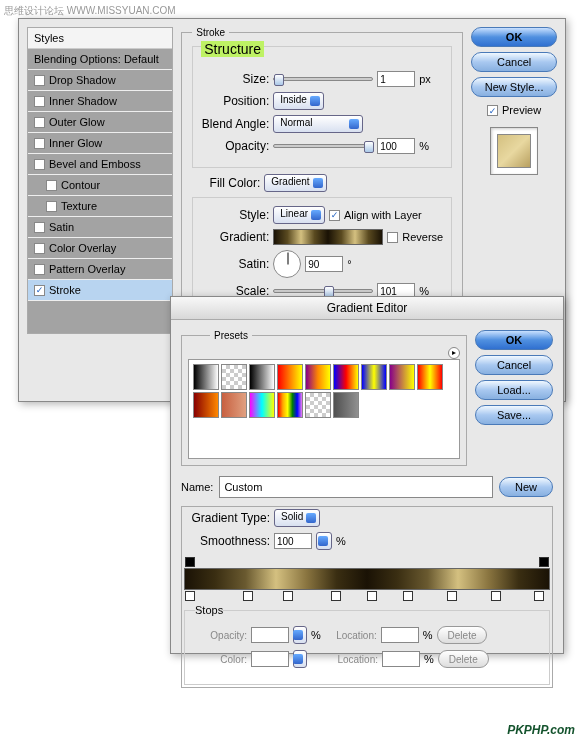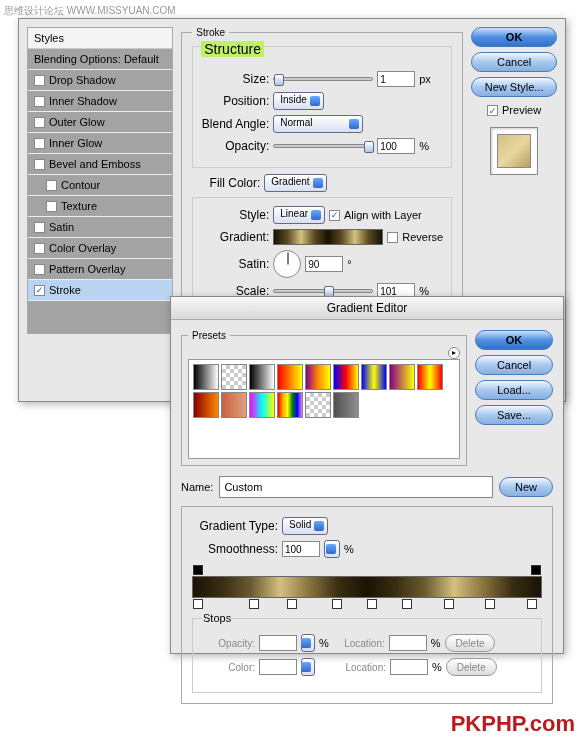--- a/index.html
+++ b/index.html
@@ -1,18 +1,18 @@
 <!DOCTYPE html>
 <html><head>
 <meta charset="utf-8">
 <style>
 * { box-sizing: border-box; margin: 0; padding: 0; font-family: "Lucida Grande", Arial, sans-serif; font-size: 11px; }
 body { background: #fff; width: 583px; height: 741px; position: relative; }
 .watermark { position: absolute; top: 4px; left: 4px; color: #999; font-size: 10px; }
-.pkphp { position: absolute; bottom: 4px; right: 8px; color: #b91c1c; font-weight: bold; font-size: 22px; }
+.pkphp { position: absolute; bottom: 4px; right: 8px; color: #14532d; font-weight: bold; font-style: italic; font-size: 12px; }
 .dialog { position: absolute; background: #e8e8e8; border: 1px solid #888; box-shadow: 2px 2px 8px rgba(0,0,0,0.3); }
 .dialog-title { text-align: center; background: linear-gradient(#f8f8f8,#d8d8d8); padding: 4px; border-bottom: 1px solid #aaa; font-size: 12px; }
 .layer-style { top: 18px; left: 18px; width: 548px; height: 384px; }
 .ls-body { display: flex; padding: 8px; gap: 8px; }
 .styles-col { width: 160px; background: #a3a3a3; border: 1px solid #aaa; }
 .styles-hdr { padding: 4px 6px; border-bottom: 1px solid #ccc; background: #f4f4f4; }
 .style-row { padding: 4px 6px; border-bottom: 1px solid #eee; display: flex; align-items: center; gap: 4px; }
 .style-row.indent { padding-left: 18px; }
 .style-row.active { background: #b8d4f0; }
 .chk { width: 11px; height: 11px; border: 1px solid #888; background: #fff; display: inline-flex; align-items: center; justify-content: center; font-size: 9px; }
@@ -35,28 +35,28 @@
 .btns-col { width: 94px; display: flex; flex-direction: column; gap: 5px; }
 .aqua-btn { height: 20px; border-radius: 10px; border: 1px solid #4a7ab8; background: linear-gradient(#f0f8ff,#a8c8f0,#88b0e0); font-size: 11px; text-align: center; line-height: 18px; }
 .aqua-btn.primary { background: linear-gradient(#c8e0ff,#5090e0,#3070d0); font-weight: bold; }
 .prev-row { display: flex; align-items: flex-end; gap: 4px; justify-content: center; margin-top: 2px; }
 .swatch-box { width: 48px; height: 48px; border: 1px solid #888; background: #fff; display: flex; align-items: center; justify-content: center; margin: 6px auto; box-shadow: inset 1px 1px 3px rgba(0,0,0,0.2); }
 .swatch { width: 34px; height: 34px; background: linear-gradient(135deg,#d4c080,#e8d8a0,#b8a060); border: 1px solid #888; }
 .grad-editor { top: 296px; left: 170px; width: 394px; height: 358px; }
 .ge-body { padding: 10px; }
 .ge-main { display: flex; gap: 8px; margin-bottom: 10px; }
 .presets-fs { flex: 1; border: 1px solid #aaa; padding: 6px; }
-.presets-fs legend { padding: 0 4px; font-size: 10px; }
+.presets-fs legend { padding: 0 4px; font-size: 10px; margin-left: 22px; }
 .presets-grid { background: #fff; border: 1px solid #999; padding: 4px; height: 100px; }
 .pg-row { display: flex; gap: 2px; margin-bottom: 2px; }
 .preset { width: 26px; height: 26px; border: 1px solid #888; }
 .ge-btns { width: 78px; display: flex; flex-direction: column; gap: 5px; }
 .name-row { display: flex; align-items: center; gap: 6px; margin-bottom: 8px; }
 .name-row input { flex: 1; height: 18px; border: 1px solid #888; padding: 10px 4px; }
-.gt-fs { border: 1px solid #aaa; padding: 10px; }
+.gt-fs { border: 1px solid #aaa; padding: 2px; }
 .grad-bar { height: 22px; background: linear-gradient(90deg,#1a1205,#3a2e12,#6a5a30,#d4c080,#8a7540,#3a2e12,#1a1205,#3a2e12,#6a5a30,#d4c080,#8a7540,#3a2e12,#1a1205); border: 1px solid #666; margin: 18px 0 4px; position: relative; }
 .stop-top { position: absolute; top: -12px; width: 10px; height: 10px; border: 1px solid #333; background: #000; }
 .stop-bot { position: absolute; bottom: -12px; width: 10px; height: 10px; border: 1px solid #333; background: #fff; }
 .stops-fs { border: 1px solid #ccc; padding: 10px; margin-top: 14px; }
 .stops-row { display: flex; align-items: center; gap: 4px; margin-bottom: 6px; }
 .stops-row label { width: 52px; text-align: right; color: #888; font-size: 10px; }
 .btn { height: 18px; border-radius: 9px; border: 1px solid #999; background: linear-gradient(#fff,#ddd); font-size: 10px; padding: 0 10px; color: #888; }
 .arrow-btn { width: 12px; height: 12px; border: 1px solid #888; border-radius: 50%; background: #fff; font-size: 8px; text-align: center; line-height: 10px; margin-left: auto; }
 </style>
 </head>

